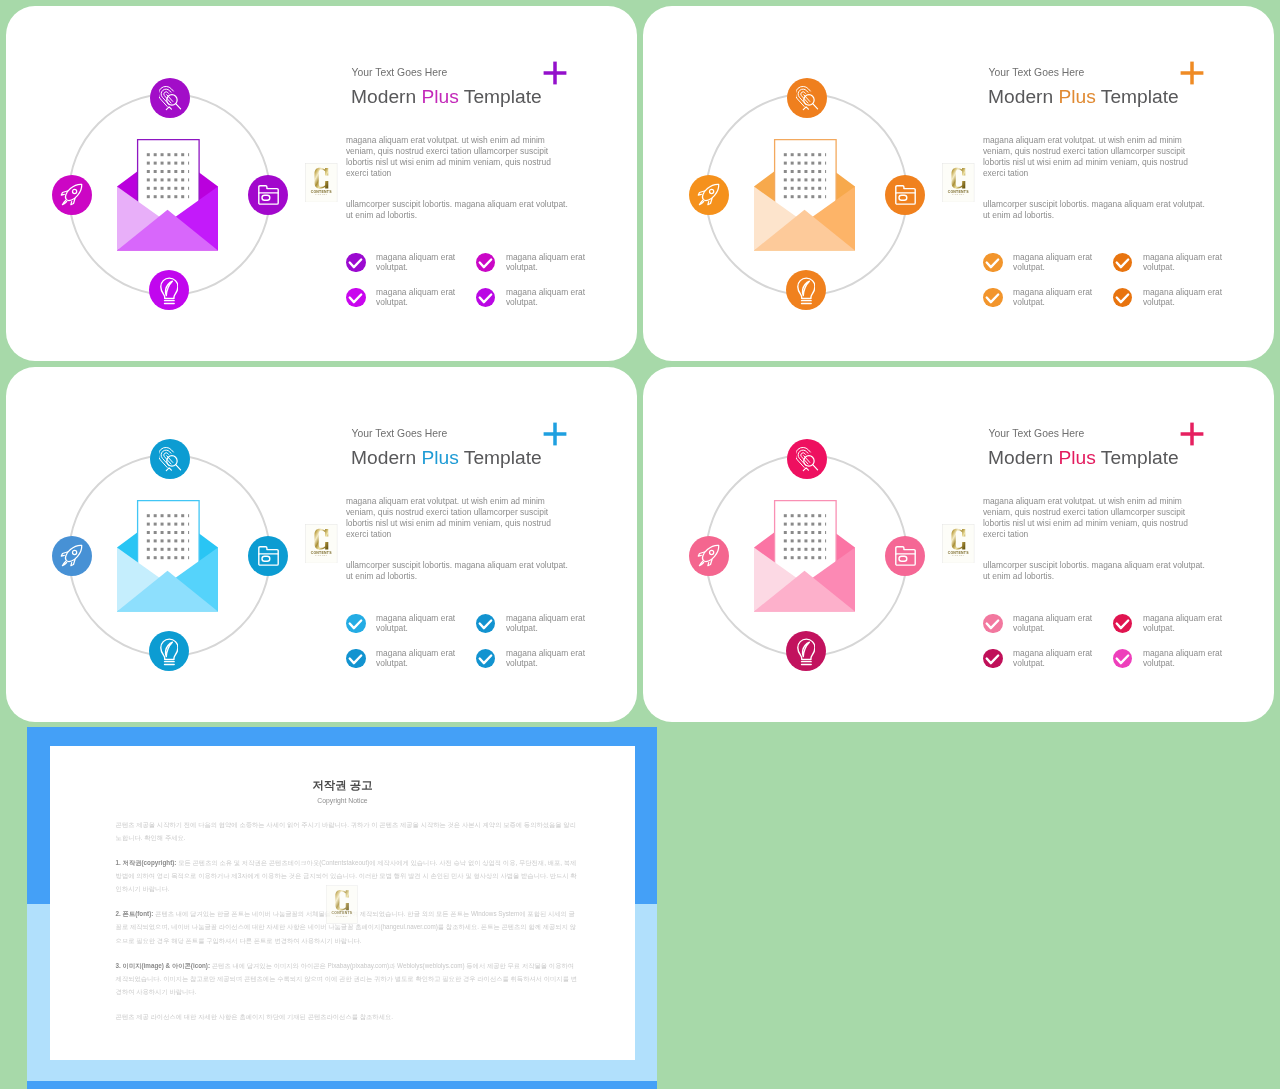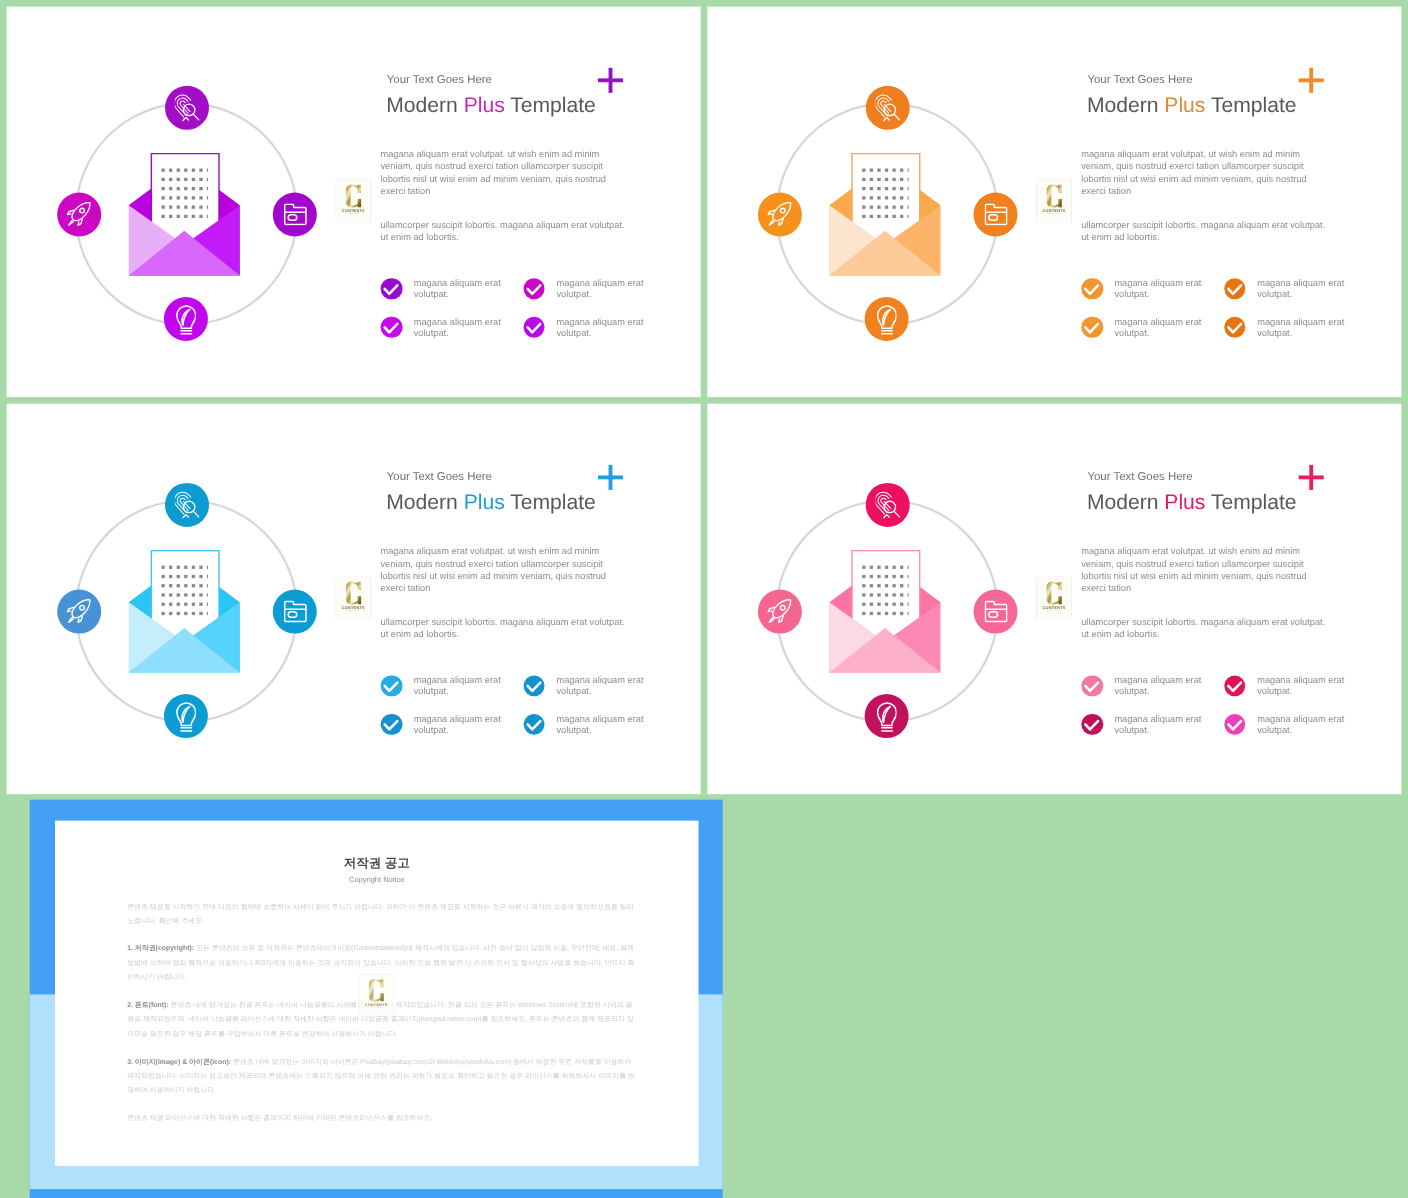--- a/index.html
+++ b/index.html
@@ -1,19 +1,19 @@
 <!DOCTYPE html>
 <html><head>
 <meta charset="utf-8">
 <style>
   html,body{margin:0;padding:0;}
   body{width:1280px;height:1089px;background:#a7d9a9;
        font-family:"Liberation Sans",sans-serif;overflow:hidden;}
 
-  .slide{position:absolute;background:#ffffff;overflow:hidden;}
+  .slide{position:absolute;background:#ffffff;overflow:hidden;border-radius:29px;}
   .s1{left:6px;  top:6px;   width:631px;height:355px;}
   .s2{left:643px;top:6px;   width:631px;height:355px;}
   .s3{left:6px;  top:367px; width:631px;height:355px;}
   .s4{left:643px;top:367px; width:631px;height:355px;}
 
   
   .ring{position:absolute;border-radius:50%;border:2.9px solid #d6d6d6;
         left:61.9px;top:87px;width:203px;height:203px;box-sizing:border-box;}
 
   .nodecircle{position:absolute;width:40px;height:40px;border-radius:50%;

